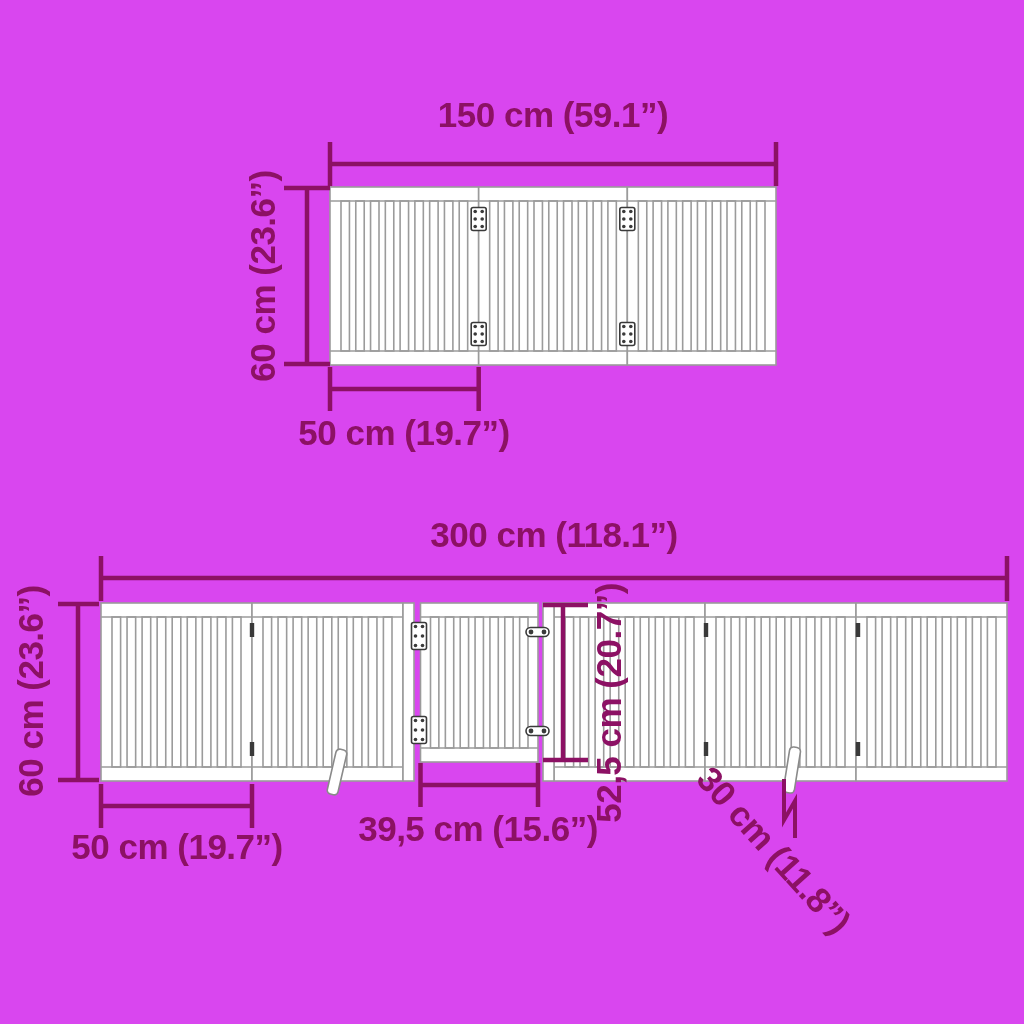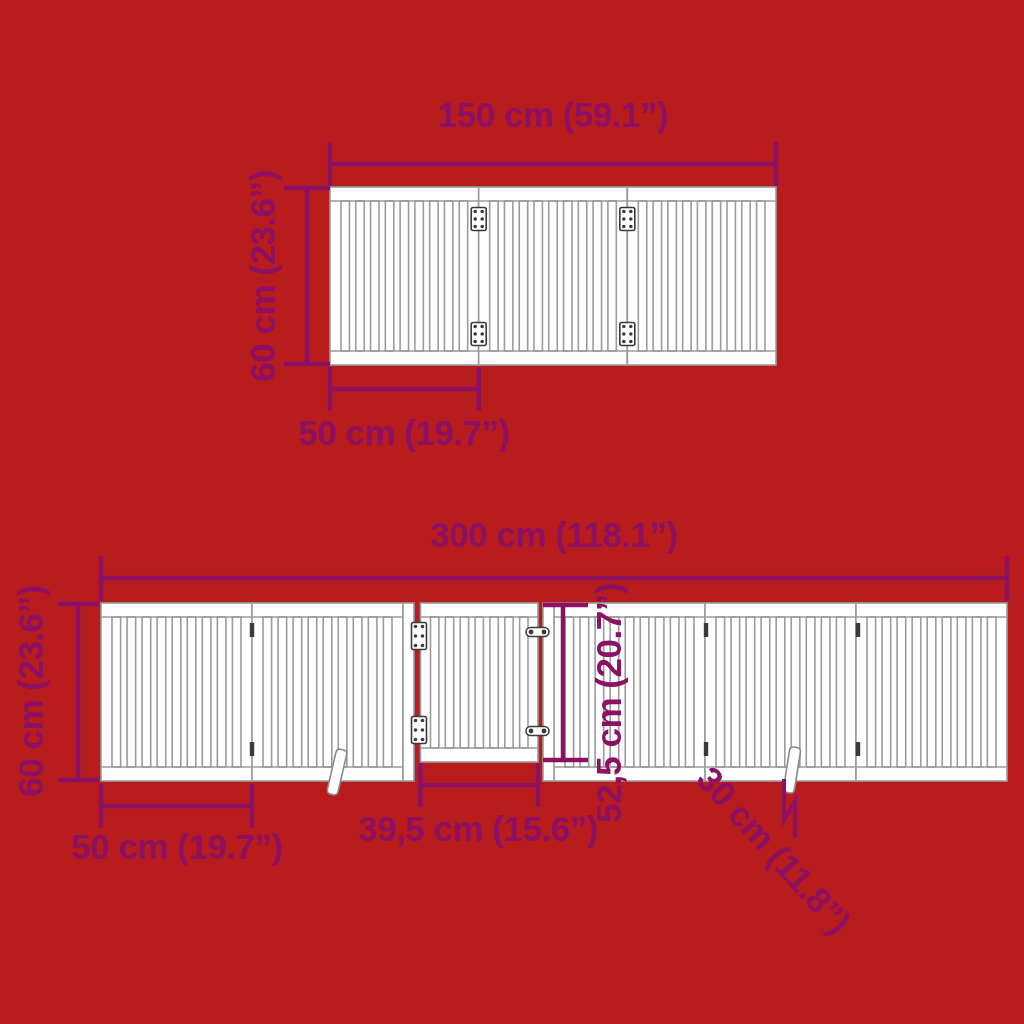--- a/index.html
+++ b/index.html
@@ -1,16 +1,16 @@
 <!DOCTYPE html>
 <html><head>
 <meta charset="utf-8">
 <style>
   html,body{margin:0;padding:0;background:#ffffff;}
-  .stage{position:relative;width:1024px;height:1024px;background:#b91c1c;overflow:hidden;
+  .stage{position:relative;width:1024px;height:1024px;background:#d946ef;overflow:hidden;
          font-family:"Liberation Sans",sans-serif;}
   svg text{font-family:"Liberation Sans",sans-serif;font-weight:700;font-size:35px;
            letter-spacing:-0.5px;dominant-baseline:central;}
 </style>
 </head>
 <body>
 
 <div class="stage">
 <svg width="1024" height="1024" viewBox="0 0 1024 1024">
 

